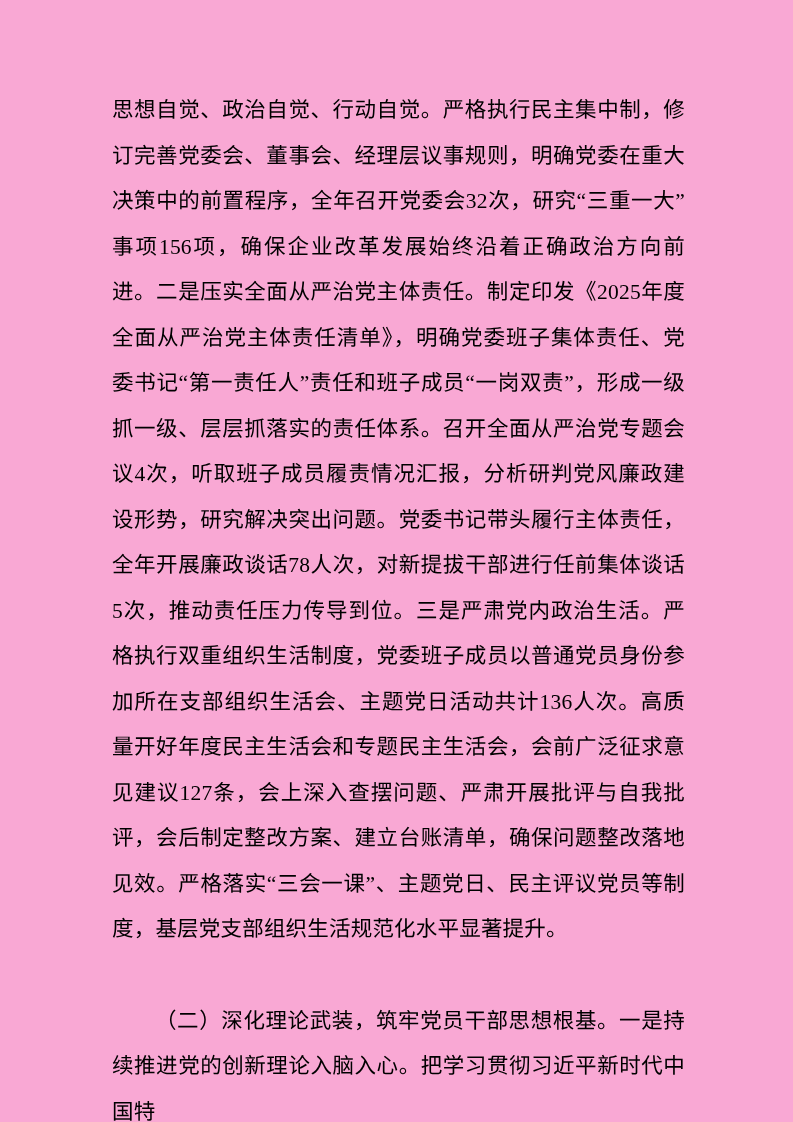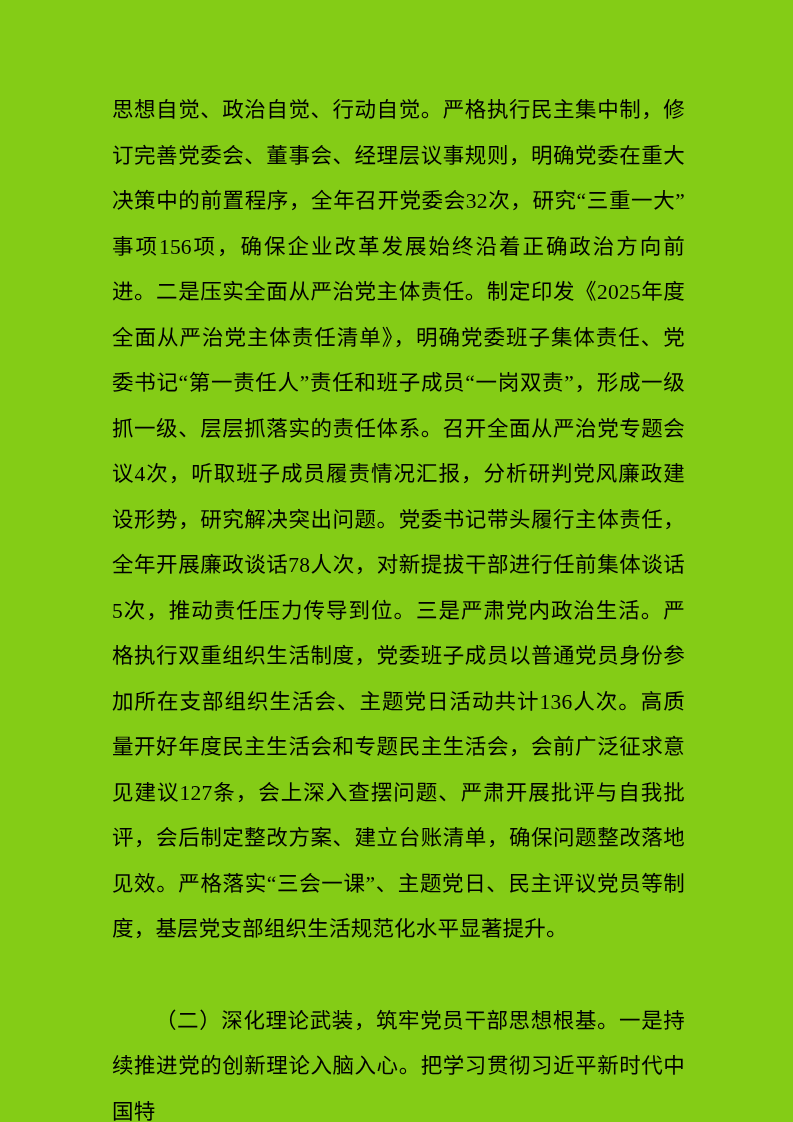--- a/index.html
+++ b/index.html
@@ -12,21 +12,21 @@
     width: 793px;
     height: 1122px;
     font-family: "Liberation Serif", "DejaVu Serif", serif;
     color: #000000;
     overflow: hidden;
   }
   .page {
     position: relative;
     width: 793px;
     height: 1122px;
-    background: #84cc16;
+    background: #f9a8d4;
     box-sizing: border-box;
     padding: 88px 108px 70px 112px;
   }
   .doc-body {
     width: 100%;
   }
   .para {
     margin: 0;
     font-size: 21.5px;
     line-height: 45.5px;

